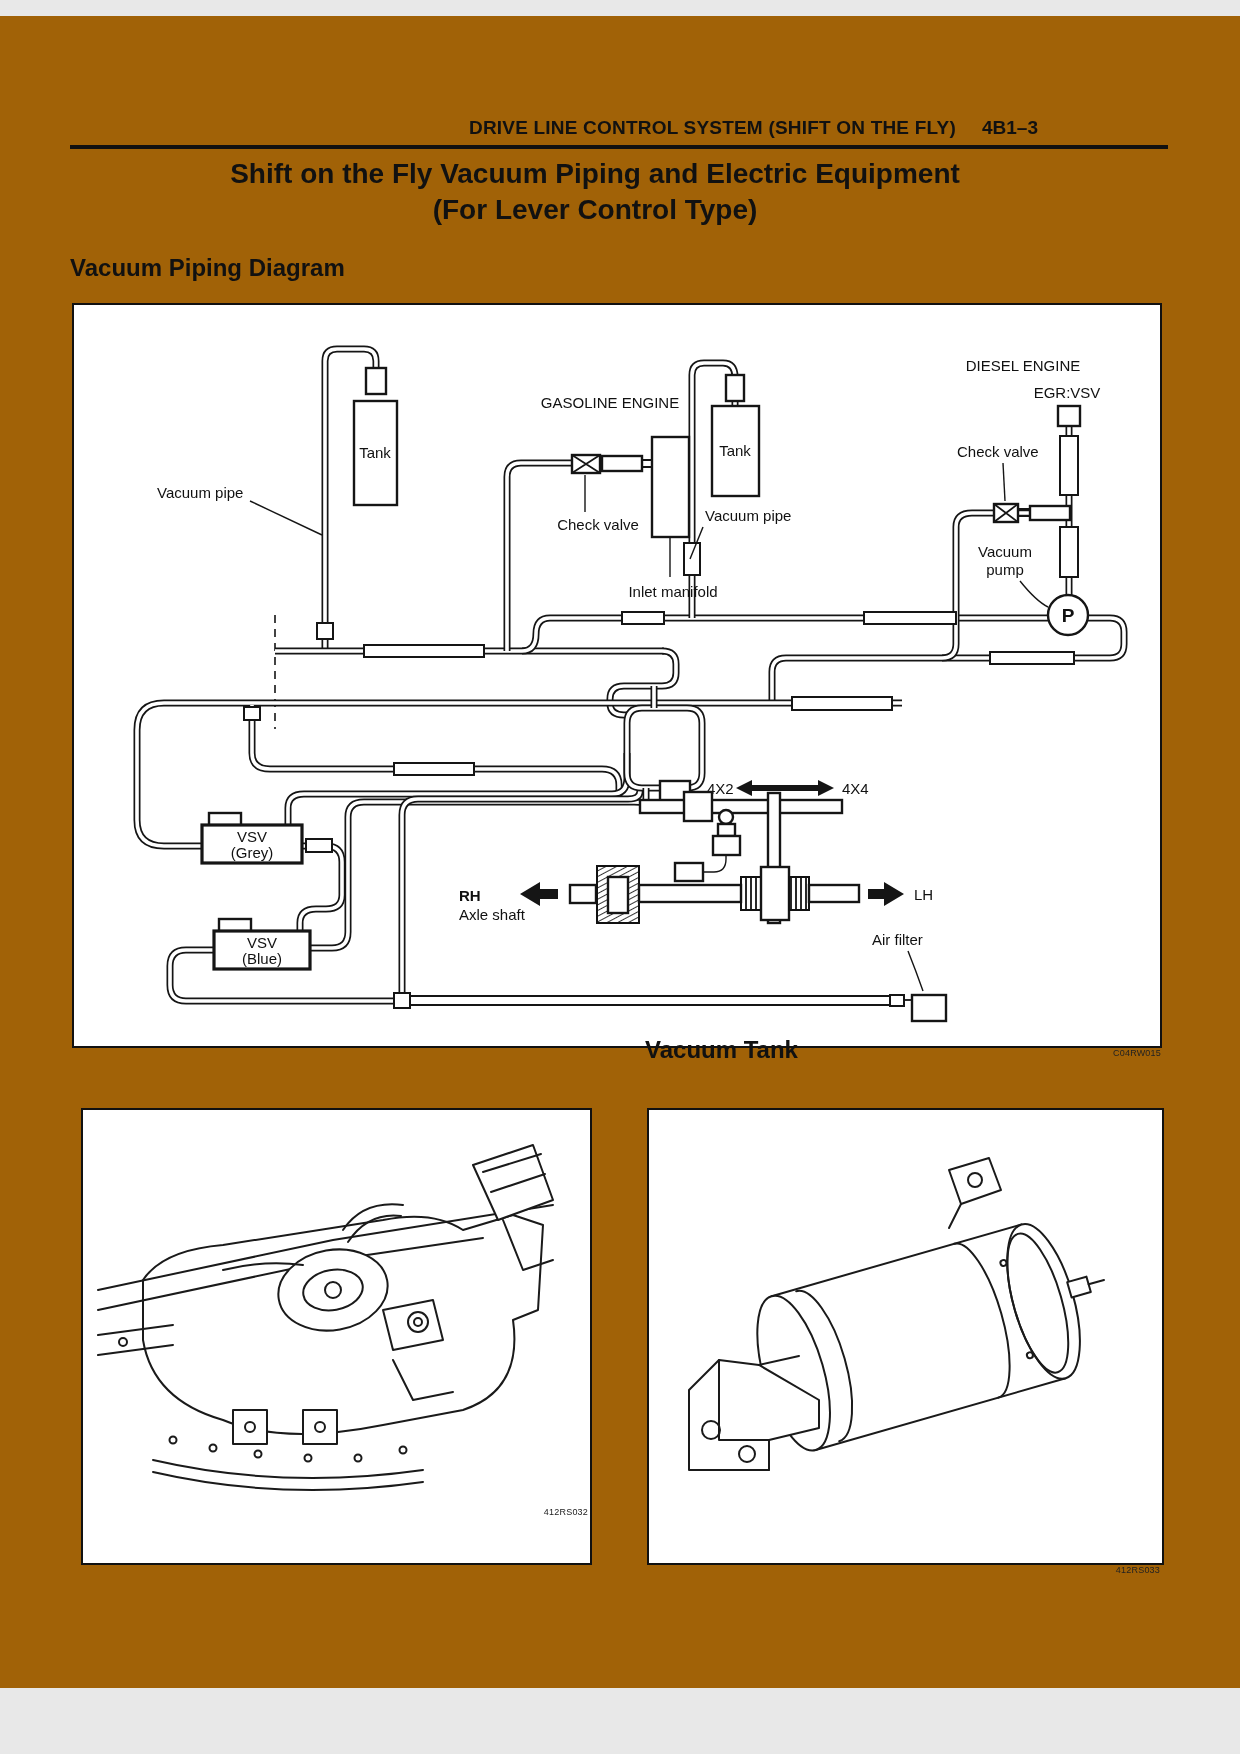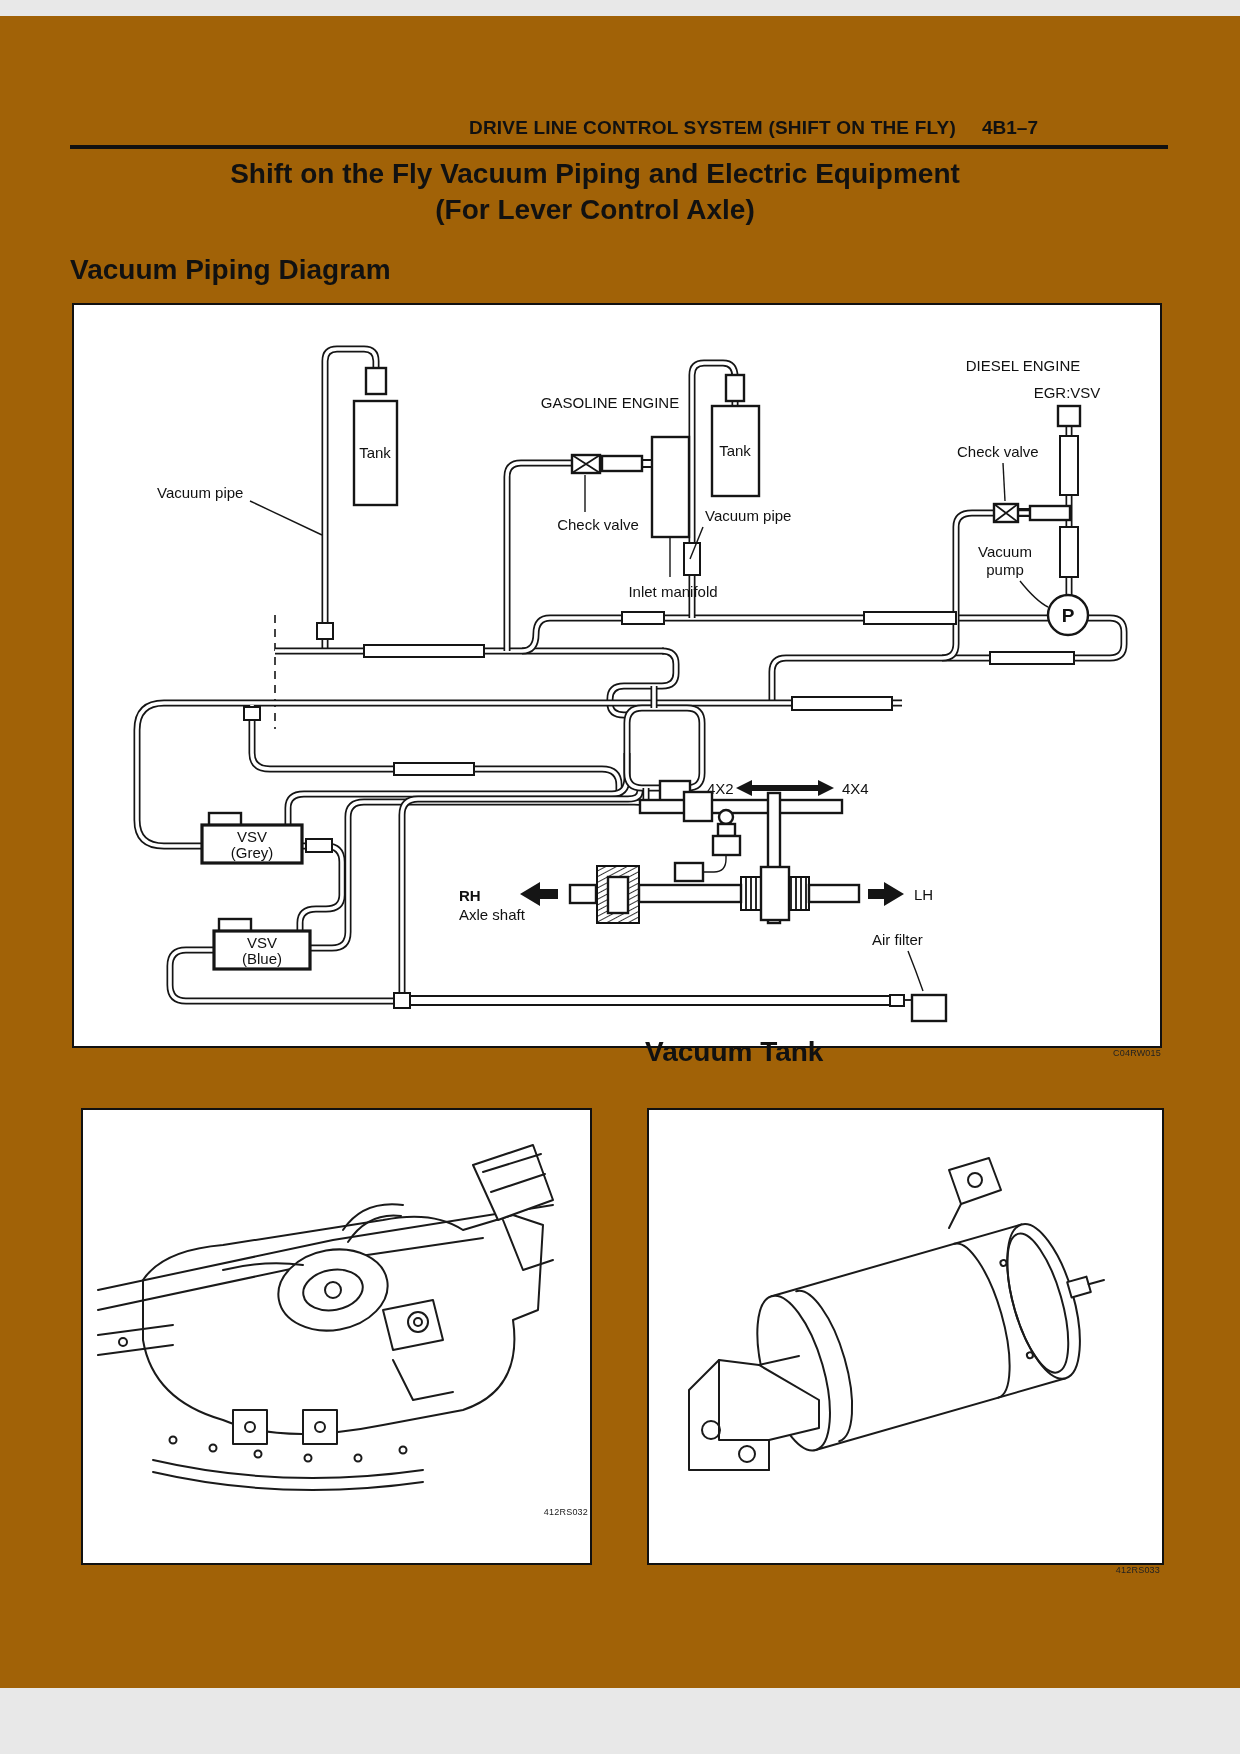--- a/index.html
+++ b/index.html
@@ -5,21 +5,21 @@
   html,body{margin:0;padding:0;background:#e8e8e8;}
   .page{position:relative;width:1240px;height:1672px;background:#a16207;
         font-family:"Liberation Sans","DejaVu Sans",sans-serif;color:#111;overflow:hidden;margin-top:16px;}
   .hdr-row{position:absolute;top:101px;left:72px;width:966px;display:flex;
            justify-content:flex-end;align-items:baseline;gap:26px;}
   .hdr-title{font-size:19px;font-weight:bold;letter-spacing:.2px;}
   .hdr-page{font-size:19px;font-weight:bold;}
   .hdr-rule{position:absolute;top:129px;left:70px;width:1098px;height:4px;background:#111;}
   .doc-title{position:absolute;top:140px;left:0;width:1110px;text-align:center;
              font-size:28px;font-weight:bold;line-height:1.3;padding-left:40px;}
-  .h2{position:absolute;font-size:28px;font-weight:bold;}
+  .h2{position:absolute;font-size:24px;font-weight:bold;}
   .figure{position:absolute;border:2.5px solid #111;background:#fff;}
   .figcode{position:absolute;font-size:9px;text-align:right;letter-spacing:.2px;color:#222;}
   svg text{font-family:"Liberation Sans","DejaVu Sans",sans-serif;fill:#111;font-size:15px;}
   .pipe-o{fill:none;stroke:#151515;stroke-width:7;stroke-linecap:butt;stroke-linejoin:round;}
   .pipe-i{fill:none;stroke:#ffffff;stroke-width:3.6;stroke-linecap:butt;stroke-linejoin:round;}
   .thin{fill:none;stroke:#151515;stroke-width:1.8;}
   .lead{fill:none;stroke:#151515;stroke-width:1.4;}
   .box{fill:#ffffff;stroke:#151515;stroke-width:2.4;}
   .boxb{fill:#ffffff;stroke:#151515;stroke-width:3.2;}
   .sleeve{fill:#ffffff;stroke:#151515;stroke-width:2;}
@@ -27,27 +27,27 @@
   .sk{fill:none;stroke:#1a1a1a;stroke-width:2;stroke-linejoin:round;stroke-linecap:round;}
   .skf{fill:#fff;stroke:#1a1a1a;stroke-width:2;stroke-linejoin:round;}
 </style>
 </head>
 <body>
 
 <div class="page">
 
   <div class="hdr-row">
     <span class="hdr-title">DRIVE LINE CONTROL SYSTEM (SHIFT ON THE FLY)</span>
-    <span class="hdr-page">4B1–7</span>
+    <span class="hdr-page">4B1–3</span>
   </div>
   <div class="hdr-rule"></div>
 
   <div class="doc-title">
     <div>Shift on the Fly Vacuum Piping and Electric Equipment</div>
-    <div>(For Lever Control Axle)</div>
+    <div>(For Lever Control Type)</div>
   </div>
 
   <div class="h2" style="left:70px;top:238px;">Vacuum Piping Diagram</div>
 
   <div class="figure" style="left:72px;top:287px;width:1086px;height:741px;">
   <svg width="1086" height="741" viewBox="0 0 1086 741">
     <defs>
       <path id="p1" d="M302,63 V56 Q302,44 290,44 H263 Q251,44 251,56 V346"></path>
       <path id="p2" d="M201,346 H590"></path>
       <path id="p3" d="M588,346 Q602,346 602,359 V368 Q602,381 588,381 H550 Q536,381 536,394 V398 Q536,410 550,410 H556"></path>

